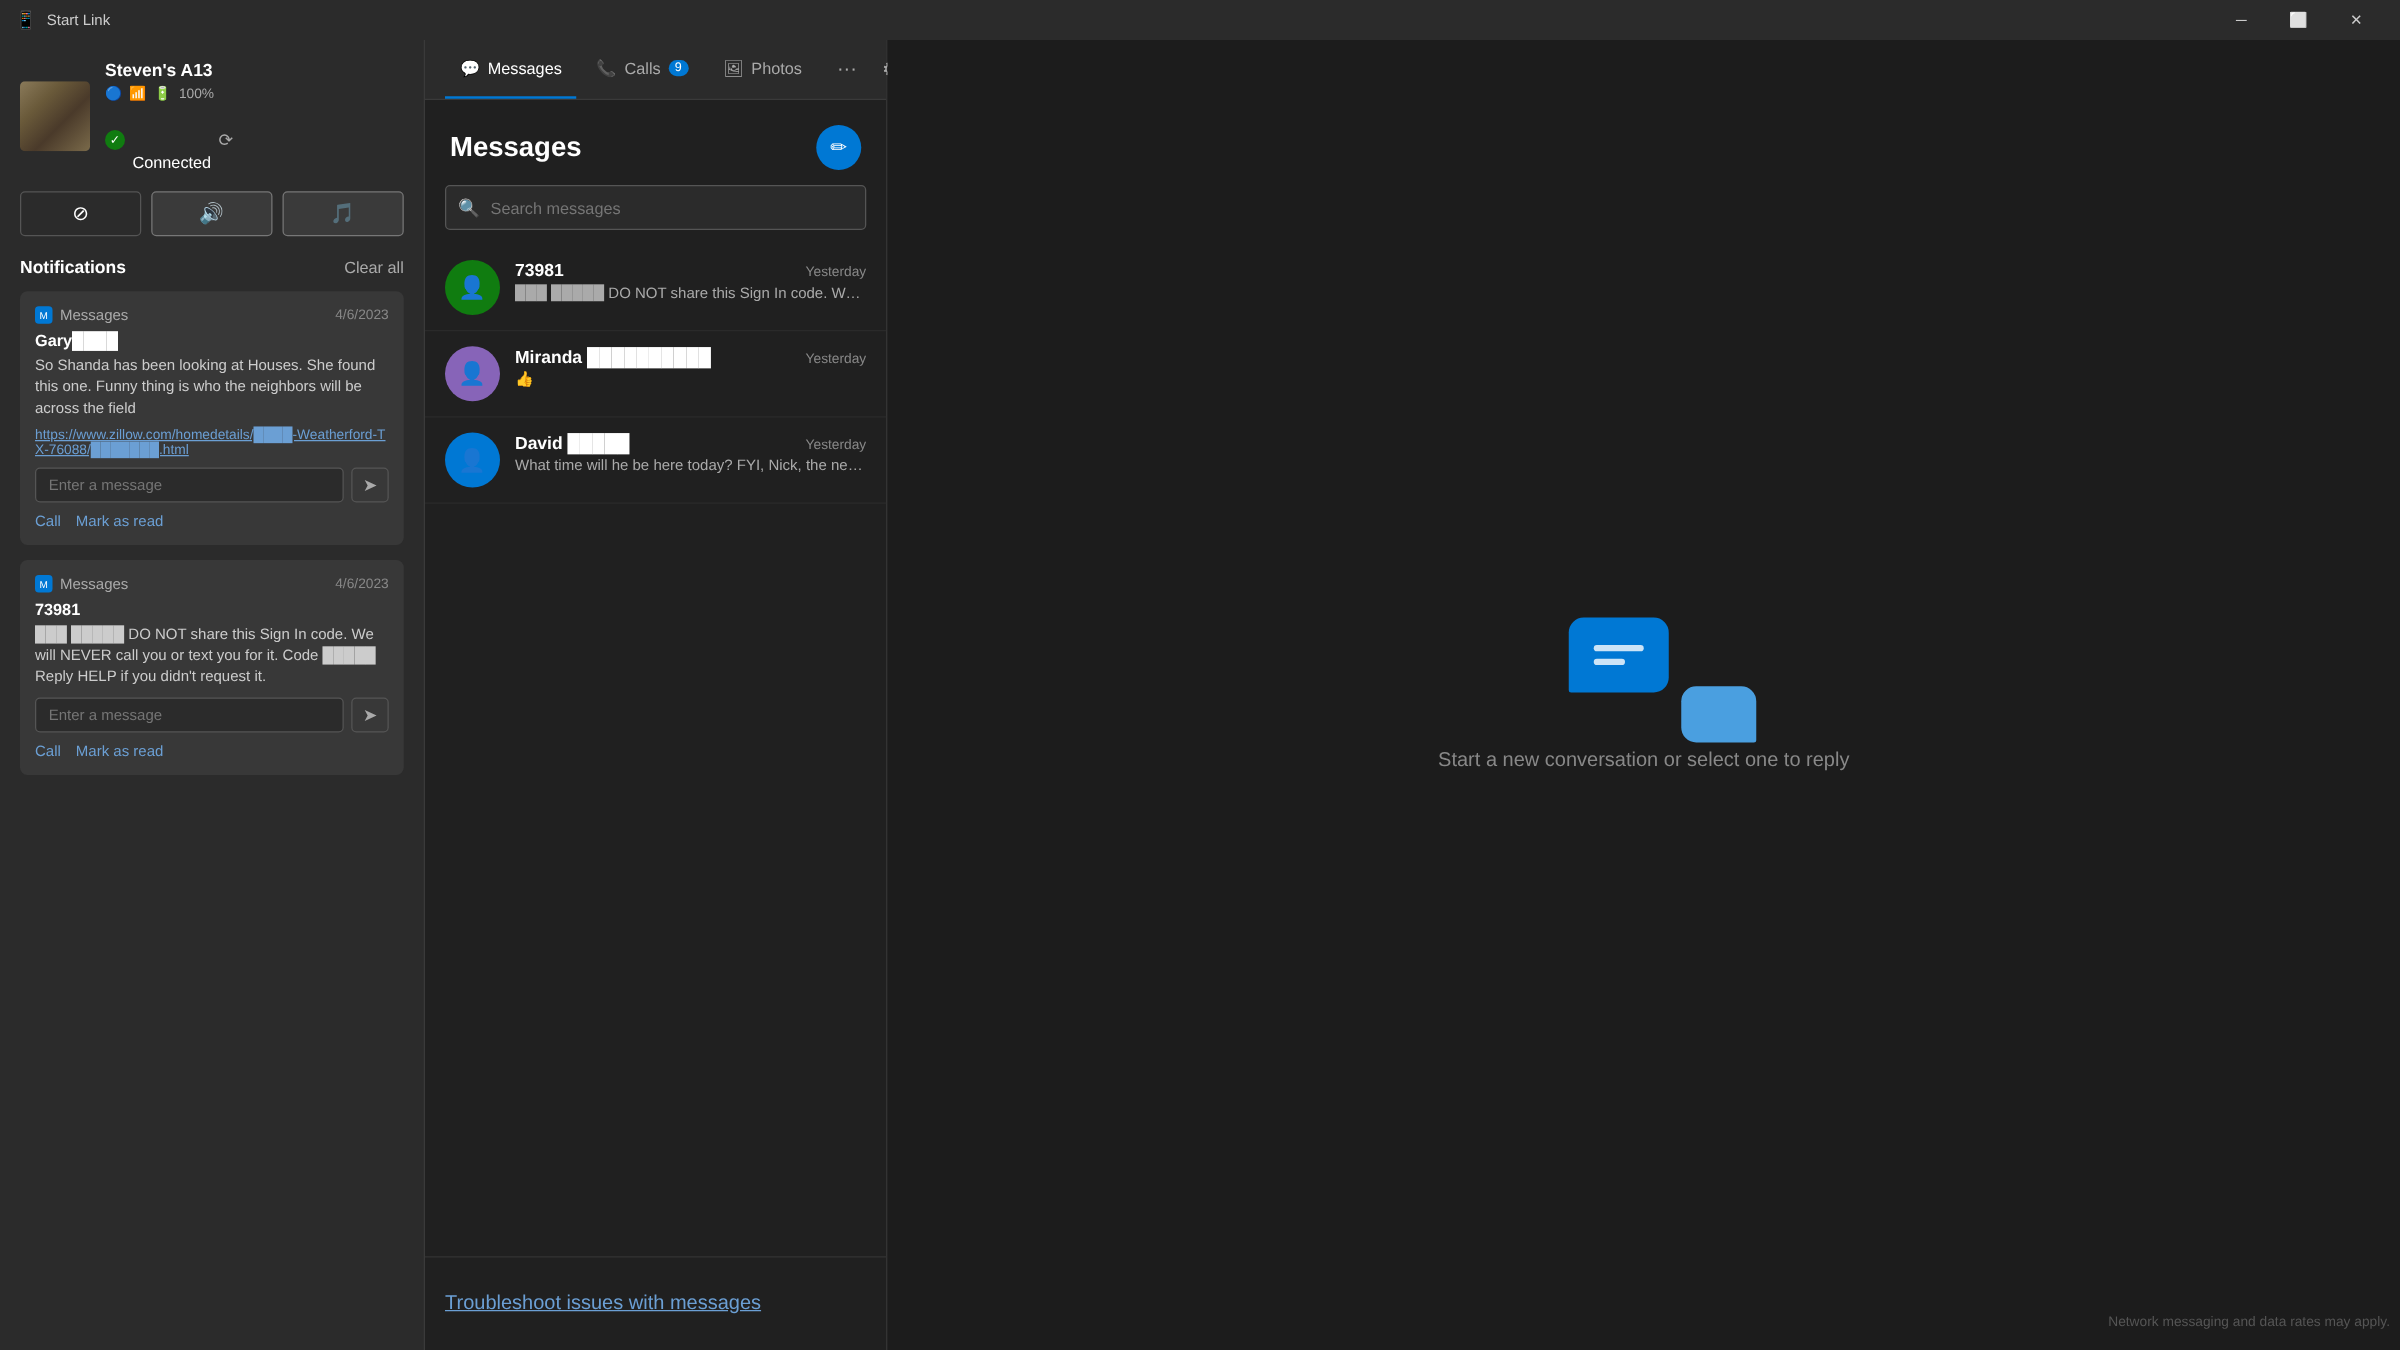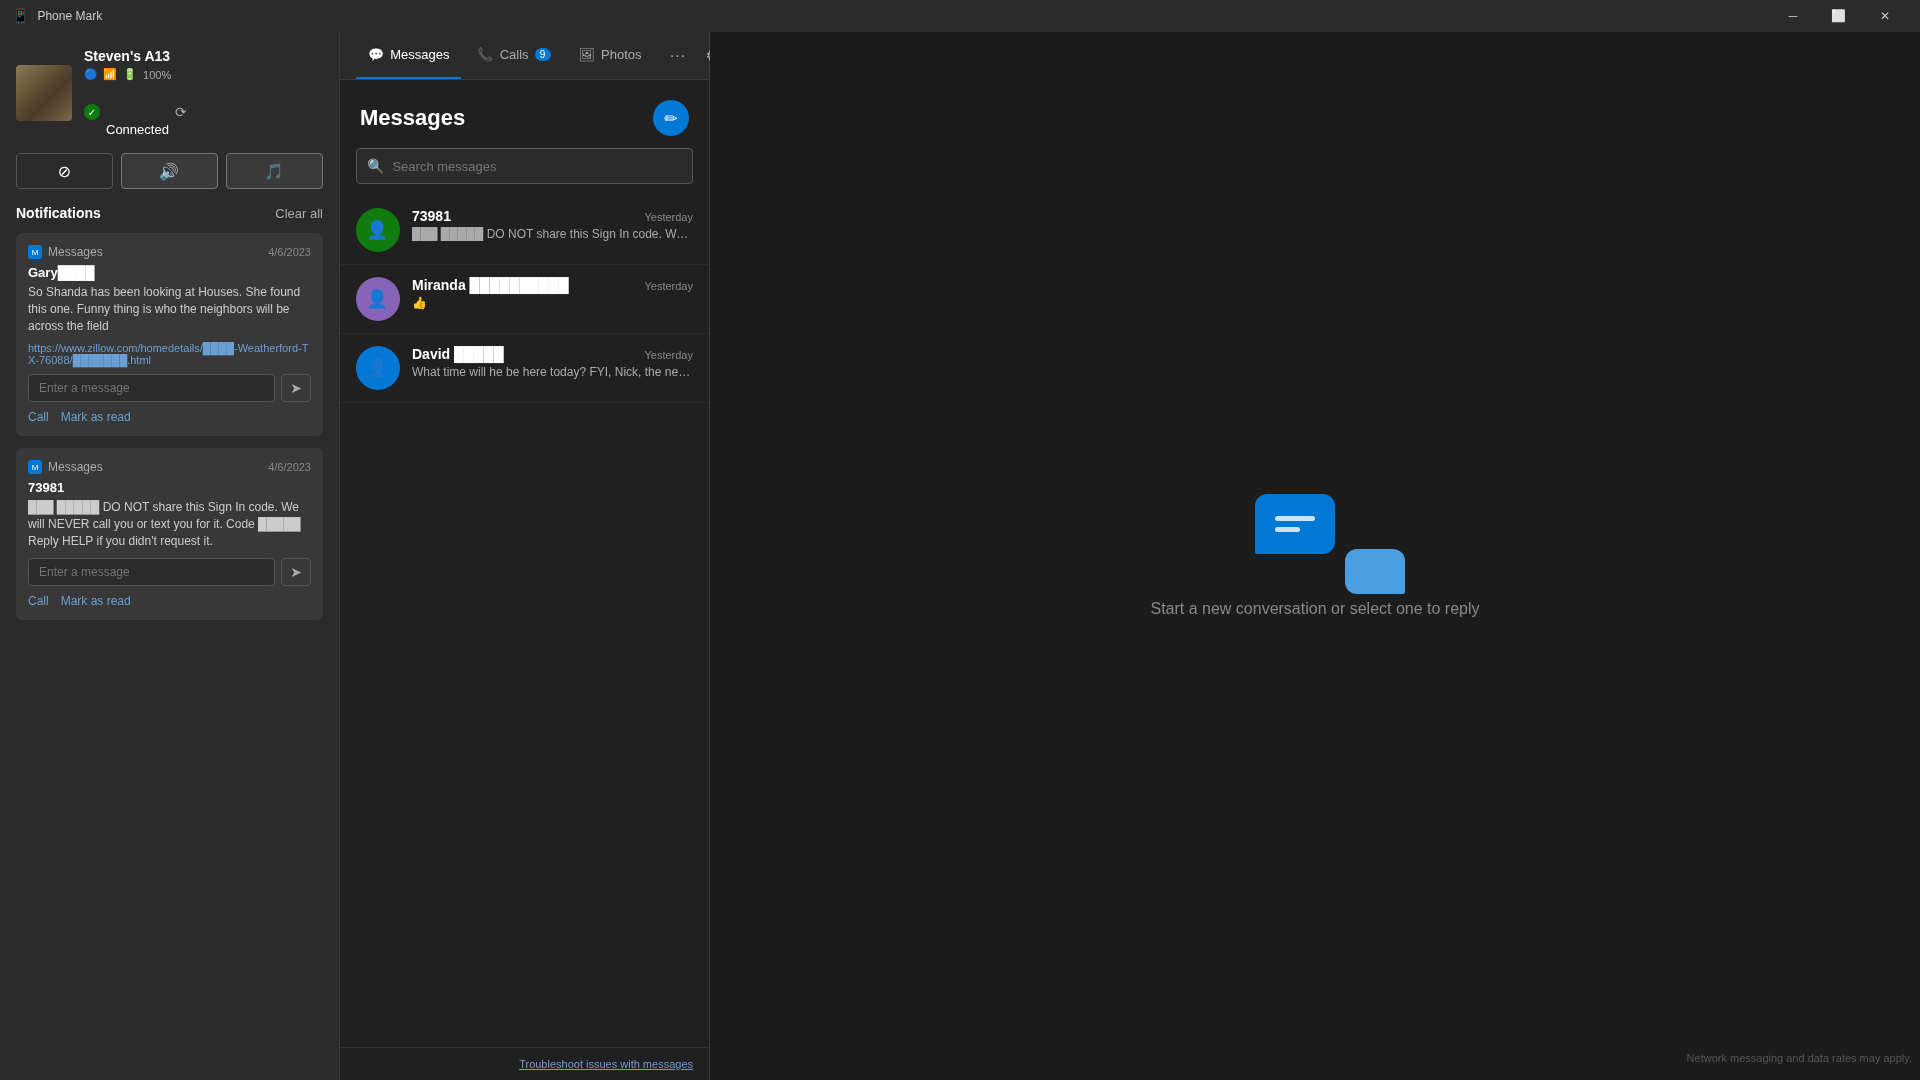--- a/index.html
+++ b/index.html
@@ -226,20 +226,21 @@
     }
     .notification-body {
       font-size: 12px;
       color: #ccc;
       line-height: 1.4;
       margin-bottom: 8px;
     }
     .notification-link {
       color: #6b9fd4;
       font-size: 11px;
+      text-decoration: underline;
       display: block;
       margin-bottom: 8px;
       word-break: break-all;
     }
     .notification-input-row {
       display: flex;
       gap: 6px;
       margin-bottom: 8px;
     }
     .notification-input {
@@ -433,25 +434,24 @@
     .conv-preview {
       font-size: 12px;
       color: #aaa;
       white-space: nowrap;
       overflow: hidden;
       text-overflow: ellipsis;
     }
 
     
     .messages-footer {
-      padding: 10px 16px;
-      font-size: 11px;
+      padding: 28px 16px;
+      font-size: 16px;
       color: #666;
       border-top: 1px solid #333;
-      text-align: right;
     }
 
     
     .right-panel {
       flex: 1;
       background: #1c1c1c;
       display: flex;
       flex-direction: column;
       align-items: center;
       justify-content: center;
@@ -509,21 +509,21 @@
     ::-webkit-scrollbar { width: 6px; }
     ::-webkit-scrollbar-track { background: transparent; }
     ::-webkit-scrollbar-thumb { background: #555; border-radius: 3px; }
   </style>
 </head>
 <body>
 
 <div class="titlebar">
   <div class="titlebar-left">
     <span style="font-size:14px;">📱</span>
-    <span class="titlebar-title">Phone Mark</span>
+    <span class="titlebar-title">Start Link</span>
   </div>
   <div class="titlebar-controls">
     <button class="titlebar-btn">─</button>
     <button class="titlebar-btn">⬜</button>
     <button class="titlebar-btn close">✕</button>
   </div>
 </div>
 
 <div class="app-body">
 

